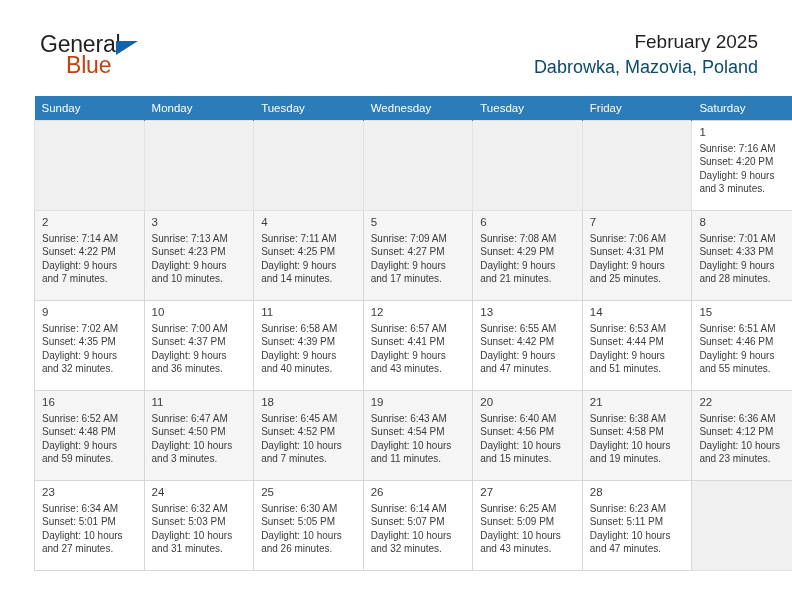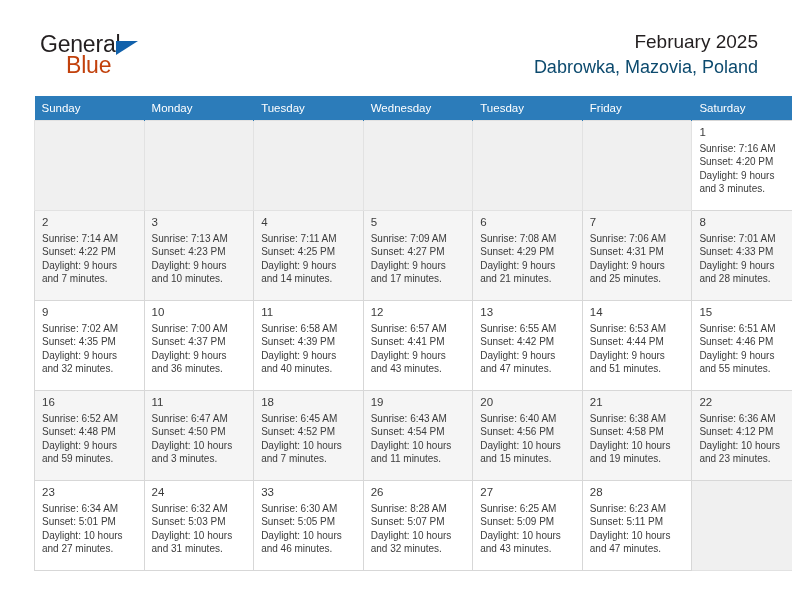--- a/index.html
+++ b/index.html
@@ -409,34 +409,34 @@
               <div class="lines">
                 <div>Sunrise: 6:32 AM</div>
                 <div>Sunset: 5:03 PM</div>
                 <div>Daylight: 10 hours</div>
                 <div>and 31 minutes.</div>
               </div>
             </div>
           </td>
           <td>
             <div class="cell">
-              <div class="daynum">33</div>
+              <div class="daynum">25</div>
               <div class="lines">
                 <div>Sunrise: 6:30 AM</div>
                 <div>Sunset: 5:05 PM</div>
                 <div>Daylight: 10 hours</div>
-                <div>and 46 minutes.</div>
+                <div>and 26 minutes.</div>
               </div>
             </div>
           </td>
           <td>
             <div class="cell">
               <div class="daynum">26</div>
               <div class="lines">
-                <div>Sunrise: 8:28 AM</div>
+                <div>Sunrise: 6:14 AM</div>
                 <div>Sunset: 5:07 PM</div>
                 <div>Daylight: 10 hours</div>
                 <div>and 32 minutes.</div>
               </div>
             </div>
           </td>
           <td>
             <div class="cell">
               <div class="daynum">27</div>
               <div class="lines">

